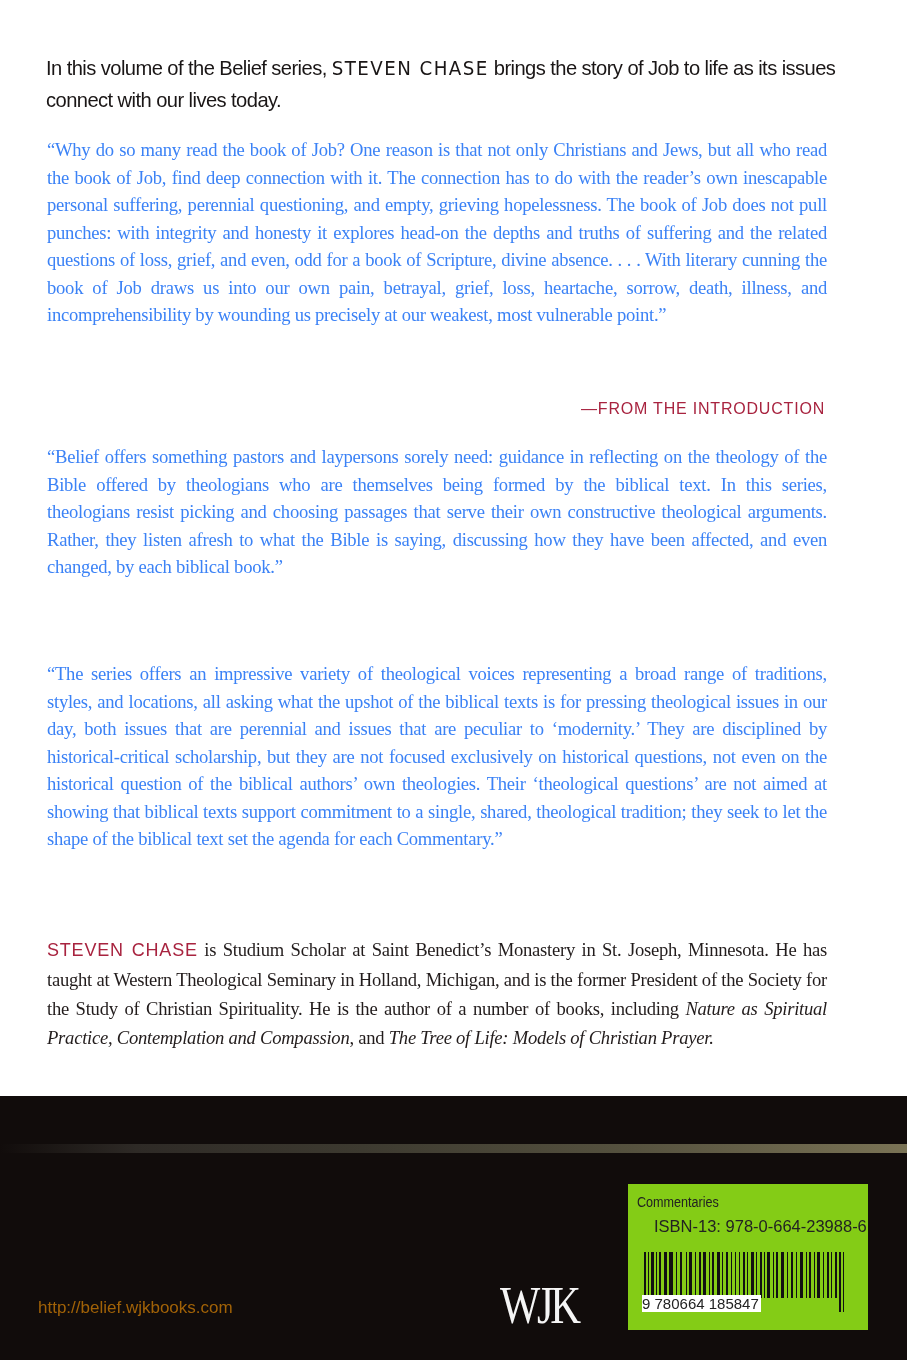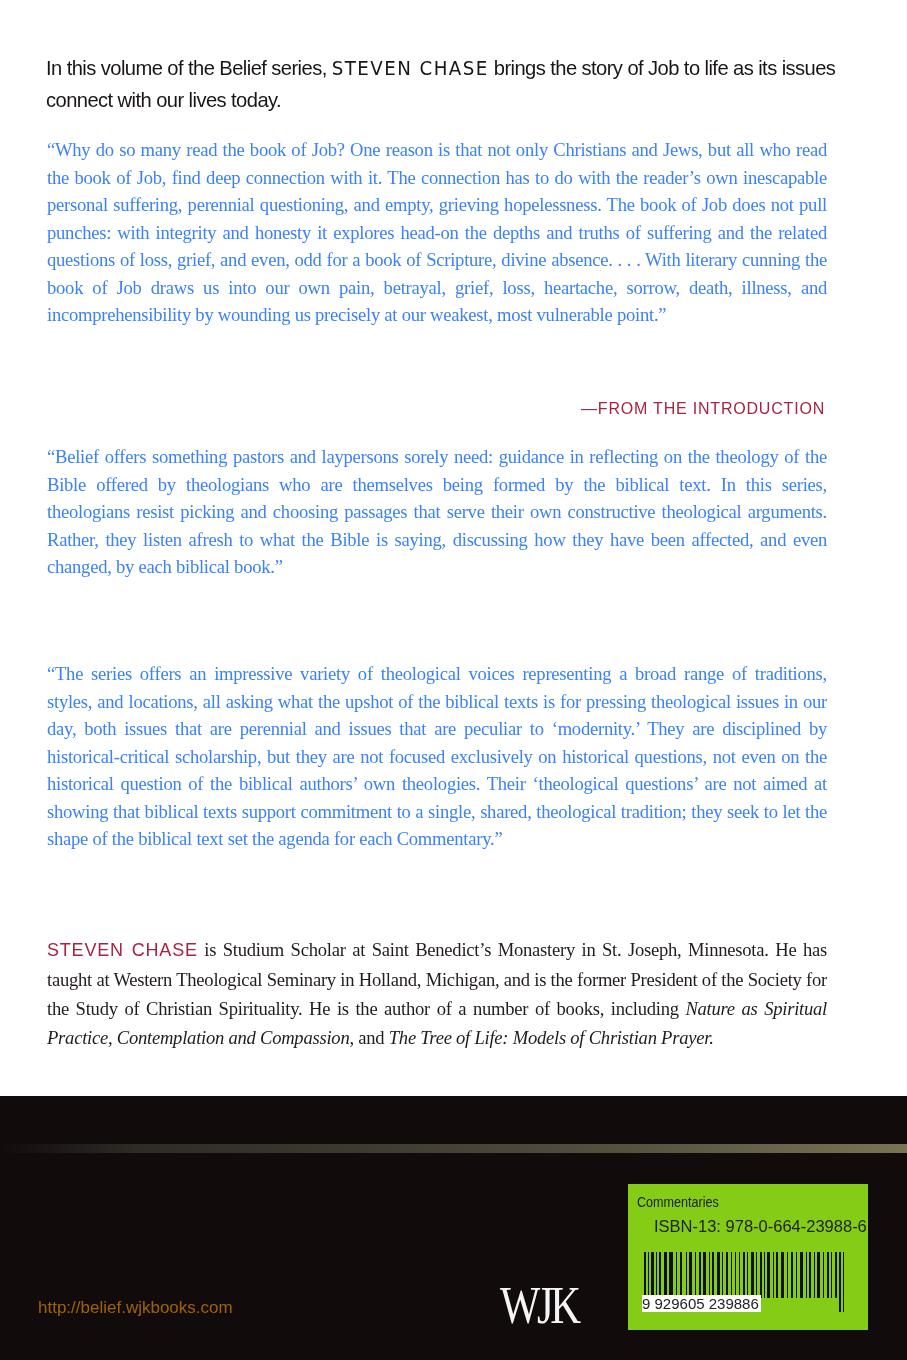--- a/index.html
+++ b/index.html
@@ -139,16 +139,16 @@
       <div class="bar" style="left:164px;width:1px;height:46px"></div>
       <div class="bar" style="left:167px;width:2px;height:46px"></div>
       <div class="bar" style="left:172px;width:1px;height:46px"></div>
       <div class="bar" style="left:175px;width:3px;height:46px"></div>
       <div class="bar" style="left:181px;width:1px;height:46px"></div>
       <div class="bar" style="left:185px;width:2px;height:46px"></div>
       <div class="bar" style="left:189px;width:1px;height:46px"></div>
       <div class="bar" style="left:193px;width:2px;height:46px"></div>
       <div class="bar" style="left:197px;width:2px;height:60px"></div>
       <div class="bar" style="left:201px;width:1px;height:60px"></div>
-      <div class="digits">9 929605 239886</div>
+      <div class="digits">9 780664 185847</div>
     </div>
   </div>
 </div>
 
 </body></html>

